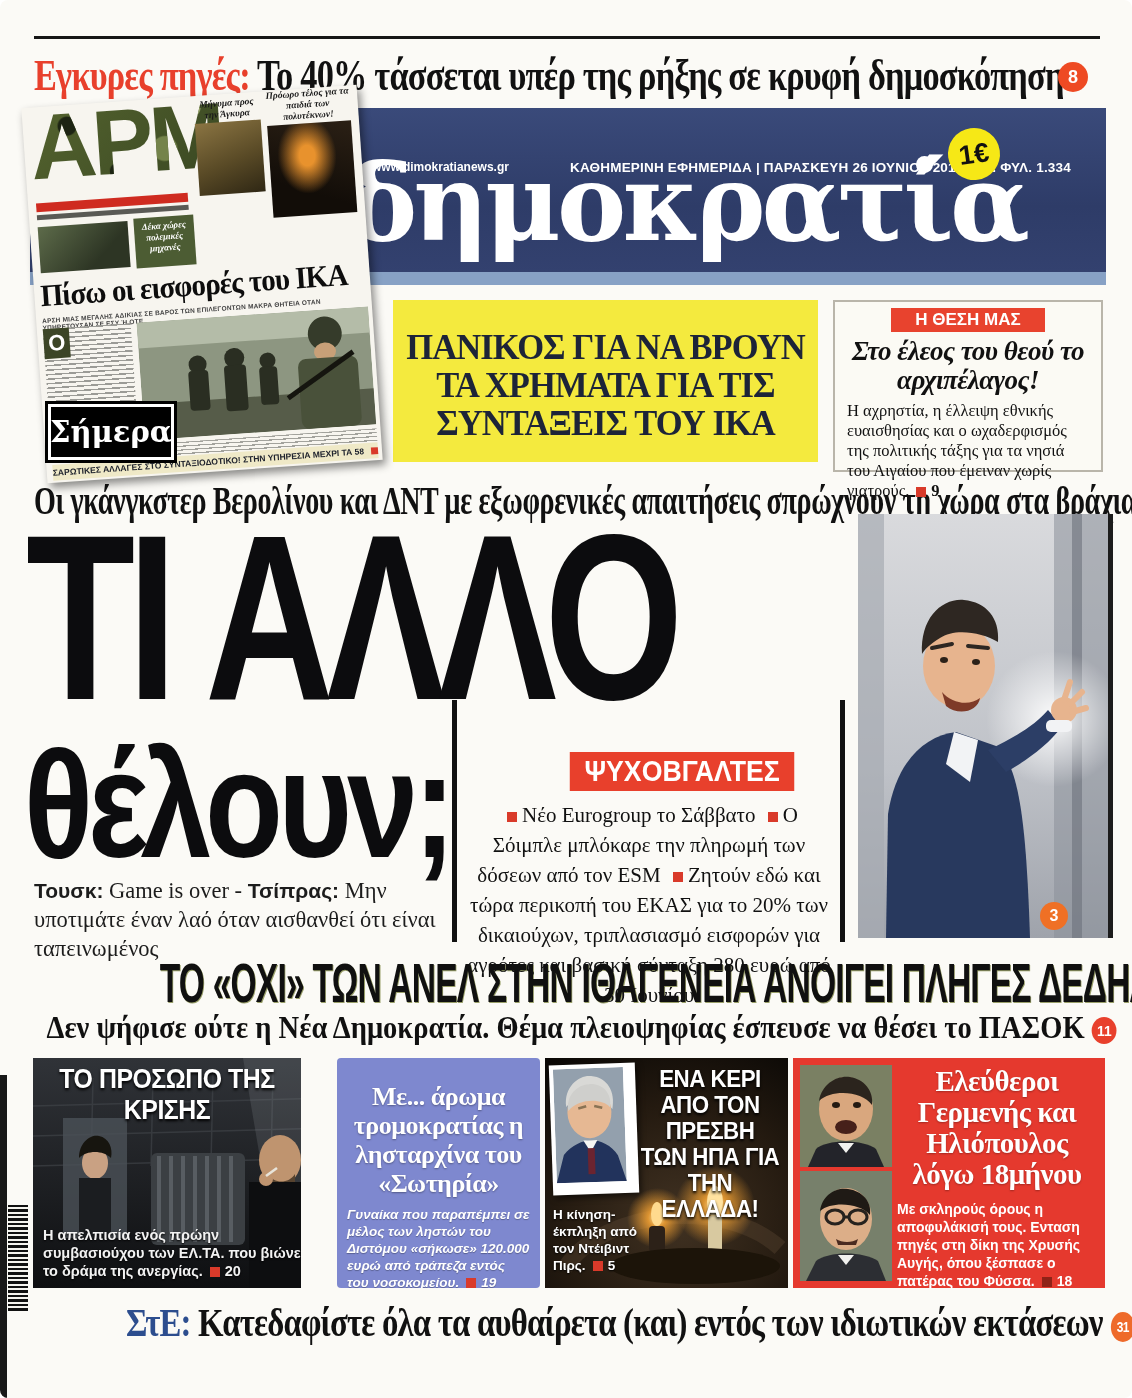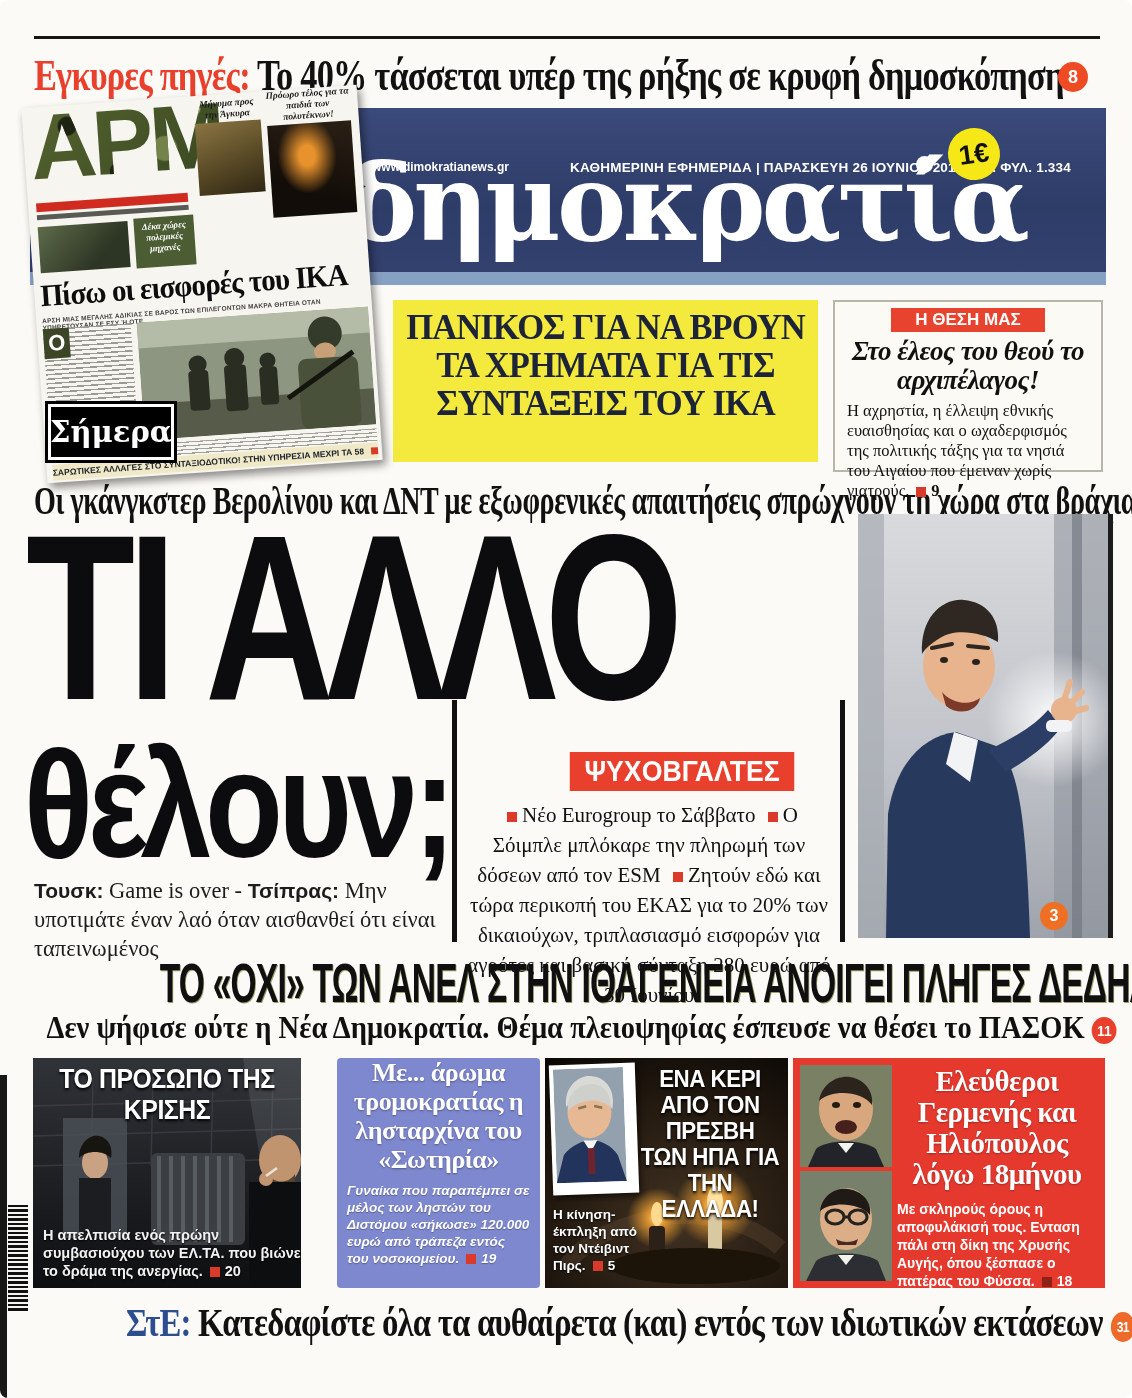--- a/index.html
+++ b/index.html
@@ -72,21 +72,21 @@
          background:repeating-linear-gradient(180deg,#a2a29c 0 1.2px,transparent 1.2px 3.8px);}
   .ins-strip{position:absolute;left:6px;top:358px;width:326px;height:16px;background:#efe9c7;color:#20242e;
          font-family:"Liberation Sans",sans-serif;font-weight:bold;font-size:8.5px;line-height:16px;
          text-align:center;white-space:nowrap;}
   .simera{left:48px;top:404px;width:120px;height:50px;background:#000;border:3px solid #fff;outline:3px solid #000;
          color:#fff;display:flex;align-items:center;justify-content:center;z-index:6;
          font-family:"DejaVu Serif",serif;font-weight:bold;font-size:29px;}
 
   
   .panic{left:393px;top:300px;width:425px;height:162px;background:#f4ea3e;z-index:2;
-         display:flex;flex-direction:column;align-items:center;padding-top:8px;box-sizing:border-box;}
+         display:flex;flex-direction:row;align-items:center;padding-top:8px;box-sizing:border-box;}
   .panic-h{color:#1d2438;font-weight:900;font-size:36px;line-height:38px;text-align:center;
          letter-spacing:-1px;transform:scaleX(.96);font-family:"Liberation Serif",serif;}
   .panic-b{margin-top:7px;width:404px;color:#b03a2a;font-family:"Liberation Sans",sans-serif;font-weight:bold;
          font-size:15px;line-height:19px;text-align:left;}
   .panic-b .ref{color:#8f2217;font-weight:900;}
 
   
   .thesi{left:833px;top:300px;width:270px;height:172px;background:#fbfaf4;border:2px solid #b9b5aa;z-index:2;
          box-sizing:border-box;text-align:center;}
   .thesi-badge{display:inline-block;background:#e8432e;color:#fff;font-family:"Liberation Sans",sans-serif;
@@ -128,21 +128,21 @@
   
   .bbox{top:1058px;height:230px;overflow:hidden;z-index:2;}
   .bx1{left:33px;width:268px;background:#1c1e21;}
   .bx1 .title{position:absolute;left:0;top:6px;width:100%;text-align:center;color:#fff;
         font-family:"Liberation Sans",sans-serif;font-weight:900;font-size:27px;letter-spacing:-.5px;
         transform:scaleX(.92);text-shadow:0 2px 3px #000;}
   .bx1 .cap{position:absolute;left:10px;bottom:8px;width:278px;color:#f2f2f2;
         font-family:"Liberation Sans",sans-serif;font-weight:bold;font-size:14.5px;line-height:18px;
         text-shadow:0 1px 2px #000;}
   .bx2{left:337px;width:203px;background:#7e88cf;border-radius:4px;color:#fff;text-align:center;}
-  .bx2 .title{margin-top:0;font-weight:bold;font-size:26px;line-height:29px;letter-spacing:-.5px;
+  .bx2 .title{margin-top:24px;font-weight:bold;font-size:26px;line-height:29px;letter-spacing:-.5px;
         text-shadow:0 1px 2px rgba(0,0,0,.35);}
   .bx2 .body{margin:8px 10px 0;font-family:"Liberation Sans",sans-serif;font-weight:bold;font-style:italic;
         font-size:13.5px;line-height:17px;text-align:left;text-shadow:0 1px 1px rgba(0,0,0,.3);}
   .bx3{left:545px;width:243px;background:#14100c;}
   .bx3 .title{position:absolute;left:92px;top:8px;width:146px;text-align:center;color:#fff;
         font-family:"Liberation Sans",sans-serif;font-weight:900;font-size:23.5px;line-height:26px;
         letter-spacing:-.5px;transform:scaleX(.95);text-shadow:0 2px 3px #000;}
   .bx3 .portrait{position:absolute;left:6px;top:6px;width:78px;height:122px;background:#fff;padding:4px;
         box-shadow:2px 3px 6px rgba(0,0,0,.6);transform:rotate(-2deg);}
   .bx3 .cap{position:absolute;left:8px;top:148px;width:86px;color:#fff;font-family:"Liberation Sans",sans-serif;
@@ -410,21 +410,21 @@
           <ellipse cx="35" cy="46" rx="9" ry="7"></ellipse>
             <ellipse cx="58" cy="46" rx="9" ry="7"></ellipse>
             <line x1="44" y1="46" x2="49" y2="46"></line>
         </g>
         <path d="M36,68 C42,72 52,72 58,68 L56,74 L38,74 Z" fill="#4a2a20"></path>
         <path d="M6,110 L16,90 C28,80 64,80 78,90 L86,110 Z" fill="#2c2e33"></path>
         <path d="M38,84 L46,94 L54,84 Z" fill="#f2f2ef"></path>
       </svg>
     </div>
     <div class="title">Ελεύθεροι Γερμενής και Ηλιόπουλος λόγω 18μήνου</div>
-    <div class="body"><span>Με σκληρούς όρους η αποφυλάκισή τους. Ενταση πάλι στη δίκη της Χρυσής Αυγής, όπου ξέσπασε ο πατέρας του Φύσσα.</span><span class="sq dark"></span><span>18</span></div>
+    <div class="body"><span>Με σκληρούς όρους η αποφυλάκισή τους. Ενταση πηγές στη δίκη της Χρυσής Αυγής, όπου ξέσπασε ο πατέρας του Φύσσα.</span><span class="sq dark"></span><span>18</span></div>
   </div>
 
   <div class="abs bottomline">
     <span class="inner"><span class="pre">ΣτΕ:</span><span> Κατεδαφίστε όλα τα αυθαίρετα (και) εντός των ιδιωτικών εκτάσεων</span><span class="refbadge ref31">31</span></span>
   </div>
 
   <div class="abs scanedge"></div>
   <div class="abs barcode"></div>
 
 </div>

